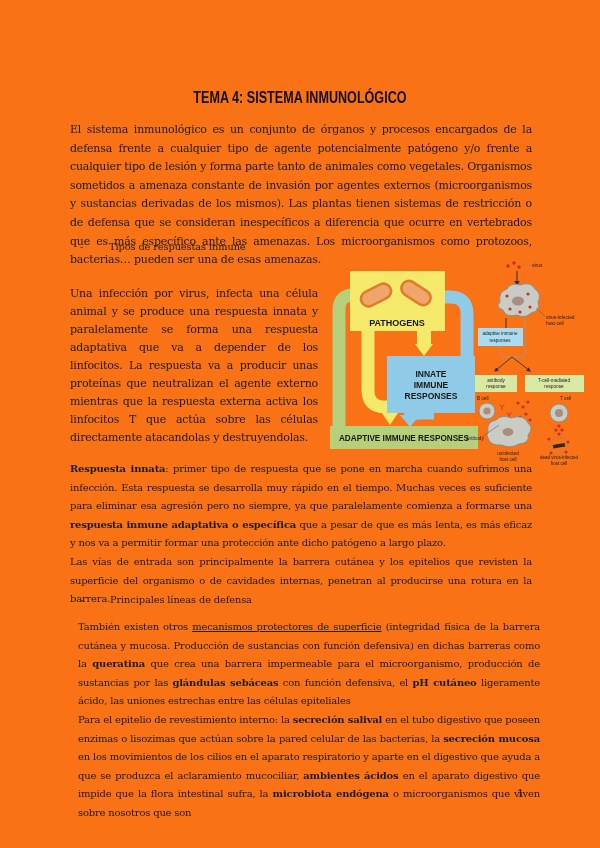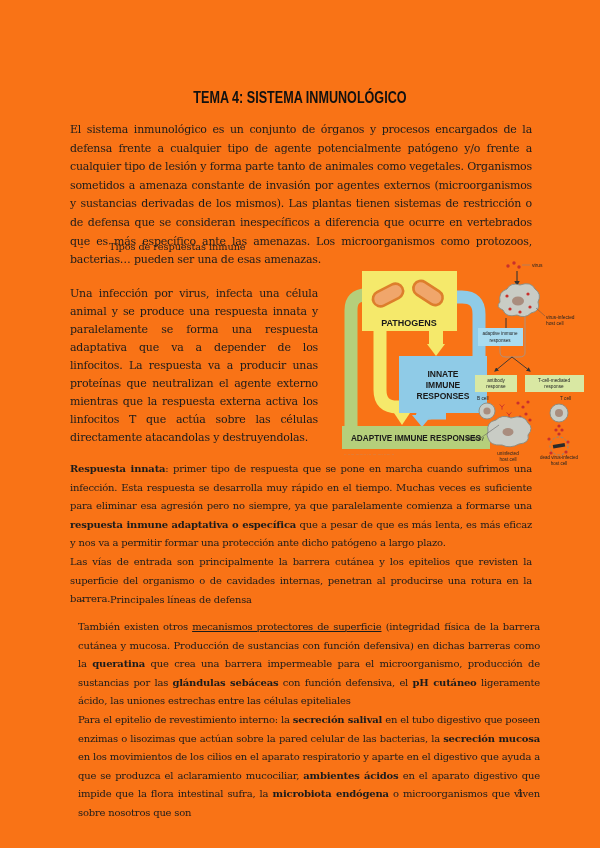--- a/index.html
+++ b/index.html
@@ -41,21 +41,21 @@
   </h1>
 
   <p class="para" style="left:70px;top:121px;width:462px">El sistema inmunológico es un conjunto de órganos y procesos encargados de la defensa frente a cualquier tipo de agente potencialmente patógeno y/o frente a cualquier tipo de lesión y forma parte tanto de animales como vegetales. Organismos sometidos a amenaza constante de invasión por agentes externos (microorganismos y sustancias derivadas de los mismos). Las plantas tienen sistemas de restricción o de defensa que se consideran inespecíficos a diferencia que ocurre en vertebrados que es más específico ante las amenazas. Los microorganismos como protozoos, bacterias… pueden ser una de esas amenazas.</p>
 
   <div class="bullet" style="left:80px;top:241px">
     <span class="dash">-</span><span>Tipos de respuestas inmune</span>
   </div>
 
   <p class="para col" style="left:70px;top:285px;width:248px">Una infección por virus, infecta una célula animal y se produce una respuesta innata y paralelamente se forma una respuesta adaptativa que va a depender de los linfocitos. La respuesta va a producir unas proteínas que neutralizan el agente externo mientras que la respuesta externa activa los linfocitos T que actúa sobre las células directamente atacandolas y destruyendolas.</p>
 
-  <figure style="left:340px;top:266px;width:152px;height:192px">
+  <figure style="left:328px;top:266px;width:152px;height:192px">
     <svg viewBox="0 0 152 192">
       <path d="M11,170 L11,44 Q11,29 26,29 L30,29" fill="none" stroke="#b5cf7b" stroke-width="13"></path>
       <path d="M110,31 L122,31 Q139,31 139,48 L139,96" fill="none" stroke="#8fcbe7" stroke-width="13"></path>
       <path d="M40,60 L40,124 Q40,141 57,141 L62,141" fill="none" stroke="#f5e96b" stroke-width="13"></path>
       <polygon points="54,147 70,147 62,159" fill="#f5e96b"></polygon>
       <path d="M96,60 L96,79" stroke="#f5e96b" stroke-width="14"></path>
       <polygon points="87,78 105,78 96,90" fill="#f5e96b"></polygon>
       <path d="M106,147 L92,147 Q82,147 82,152" fill="none" stroke="#8fcbe7" stroke-width="13"></path>
       <polygon points="72,149 92,149 82,161" fill="#8fcbe7"></polygon>
 

